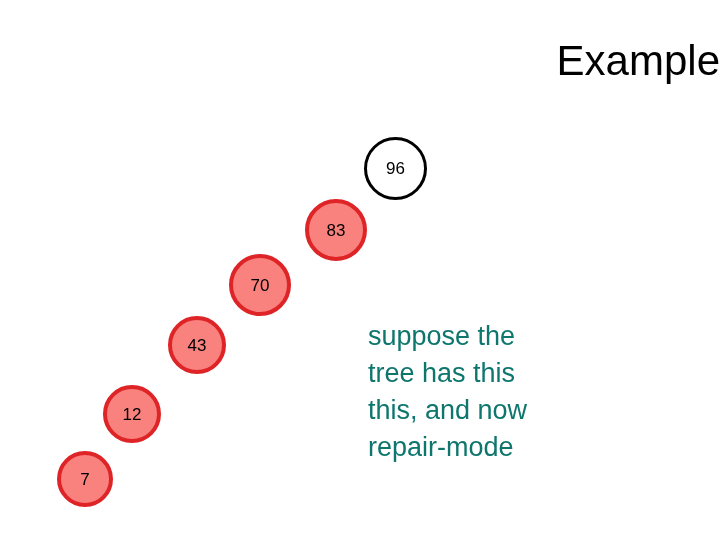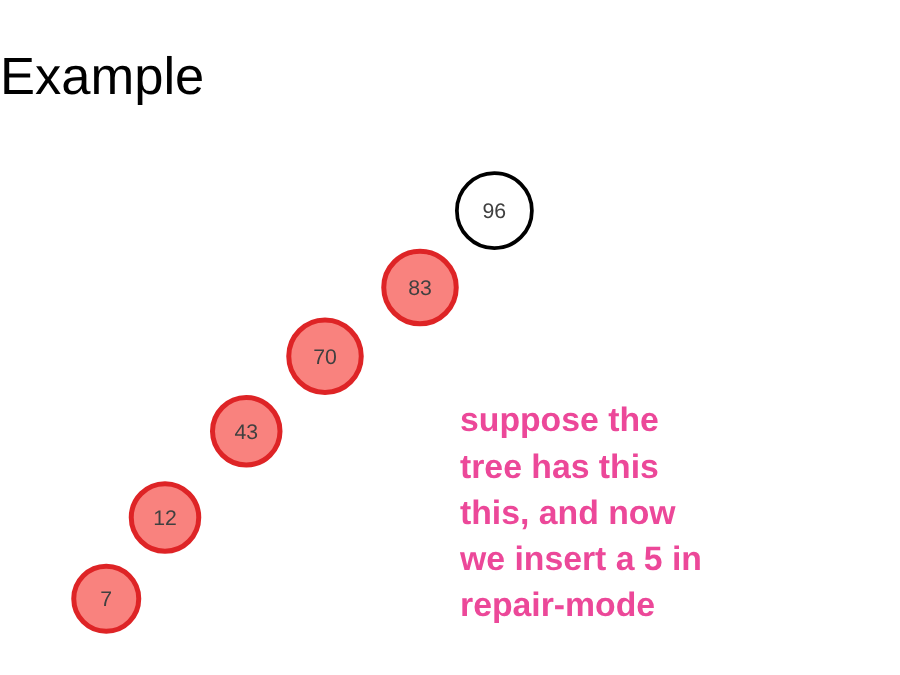--- a/index.html
+++ b/index.html
@@ -17,21 +17,21 @@
     position: relative;
     width: 720px;
     height: 540px;
     background: #ffffff;
   }
   #slide-title {
     position: absolute;
     left: 0;
     top: 40px;
     width: 720px;
-    text-align: left;
+    text-align: right;
     font-size: 42px;
     font-weight: 400;
     color: #000000;
     letter-spacing: 0px;
     line-height: 1.0;
   }
   #tree-diagram {
     position: absolute;
     left: 0;
     top: 0;
@@ -40,21 +40,21 @@
   }
   .tree-node {
     position: absolute;
     box-sizing: border-box;
     border-radius: 50%;
     display: flex;
     align-items: center;
     justify-content: center;
     font-size: 17px;
     font-weight: 400;
-    color: #404040;
+    color: #000000;
     line-height: 1;
   }
   .tree-node.filled {
     background: #F9827E;
     border: 4px solid #DE2426;
     text-align: right;
   }
   .tree-node.empty {
     background: #ffffff;
     border: 3px solid #000000;
@@ -63,22 +63,22 @@
     display: block;
     pointer-events: none;
   }
   #caption-text {
     position: absolute;
     left: 368px;
     top: 318px;
     width: 250px;
     font-size: 27px;
     line-height: 37px;
-    color: #ec4899;
-    font-weight: 700;
+    color: #0f766e;
+    font-weight: 400;
   }
   .caption-line {
     display: block;
     white-space: nowrap;
   }
 </style>
 </head>
 <body>
 
 <div id="slide">
@@ -103,17 +103,16 @@
       </div>
       <div class="tree-node empty" style="left: 364px; top: 137px; width: 63px; height: 63px; border-color: rgb(0, 0, 0); background: rgb(255, 255, 255);">
         <span class="node-label">96</span>
       </div>
     </div>
 
   <div id="caption-text">
       <span class="caption-line">suppose the</span>
       <span class="caption-line">tree has this</span>
       <span class="caption-line">this, and now</span>
-      <span class="caption-line">we insert a 5 in</span>
       <span class="caption-line">repair-mode</span>
     </div>
 
 </div>
 
 </body></html>

